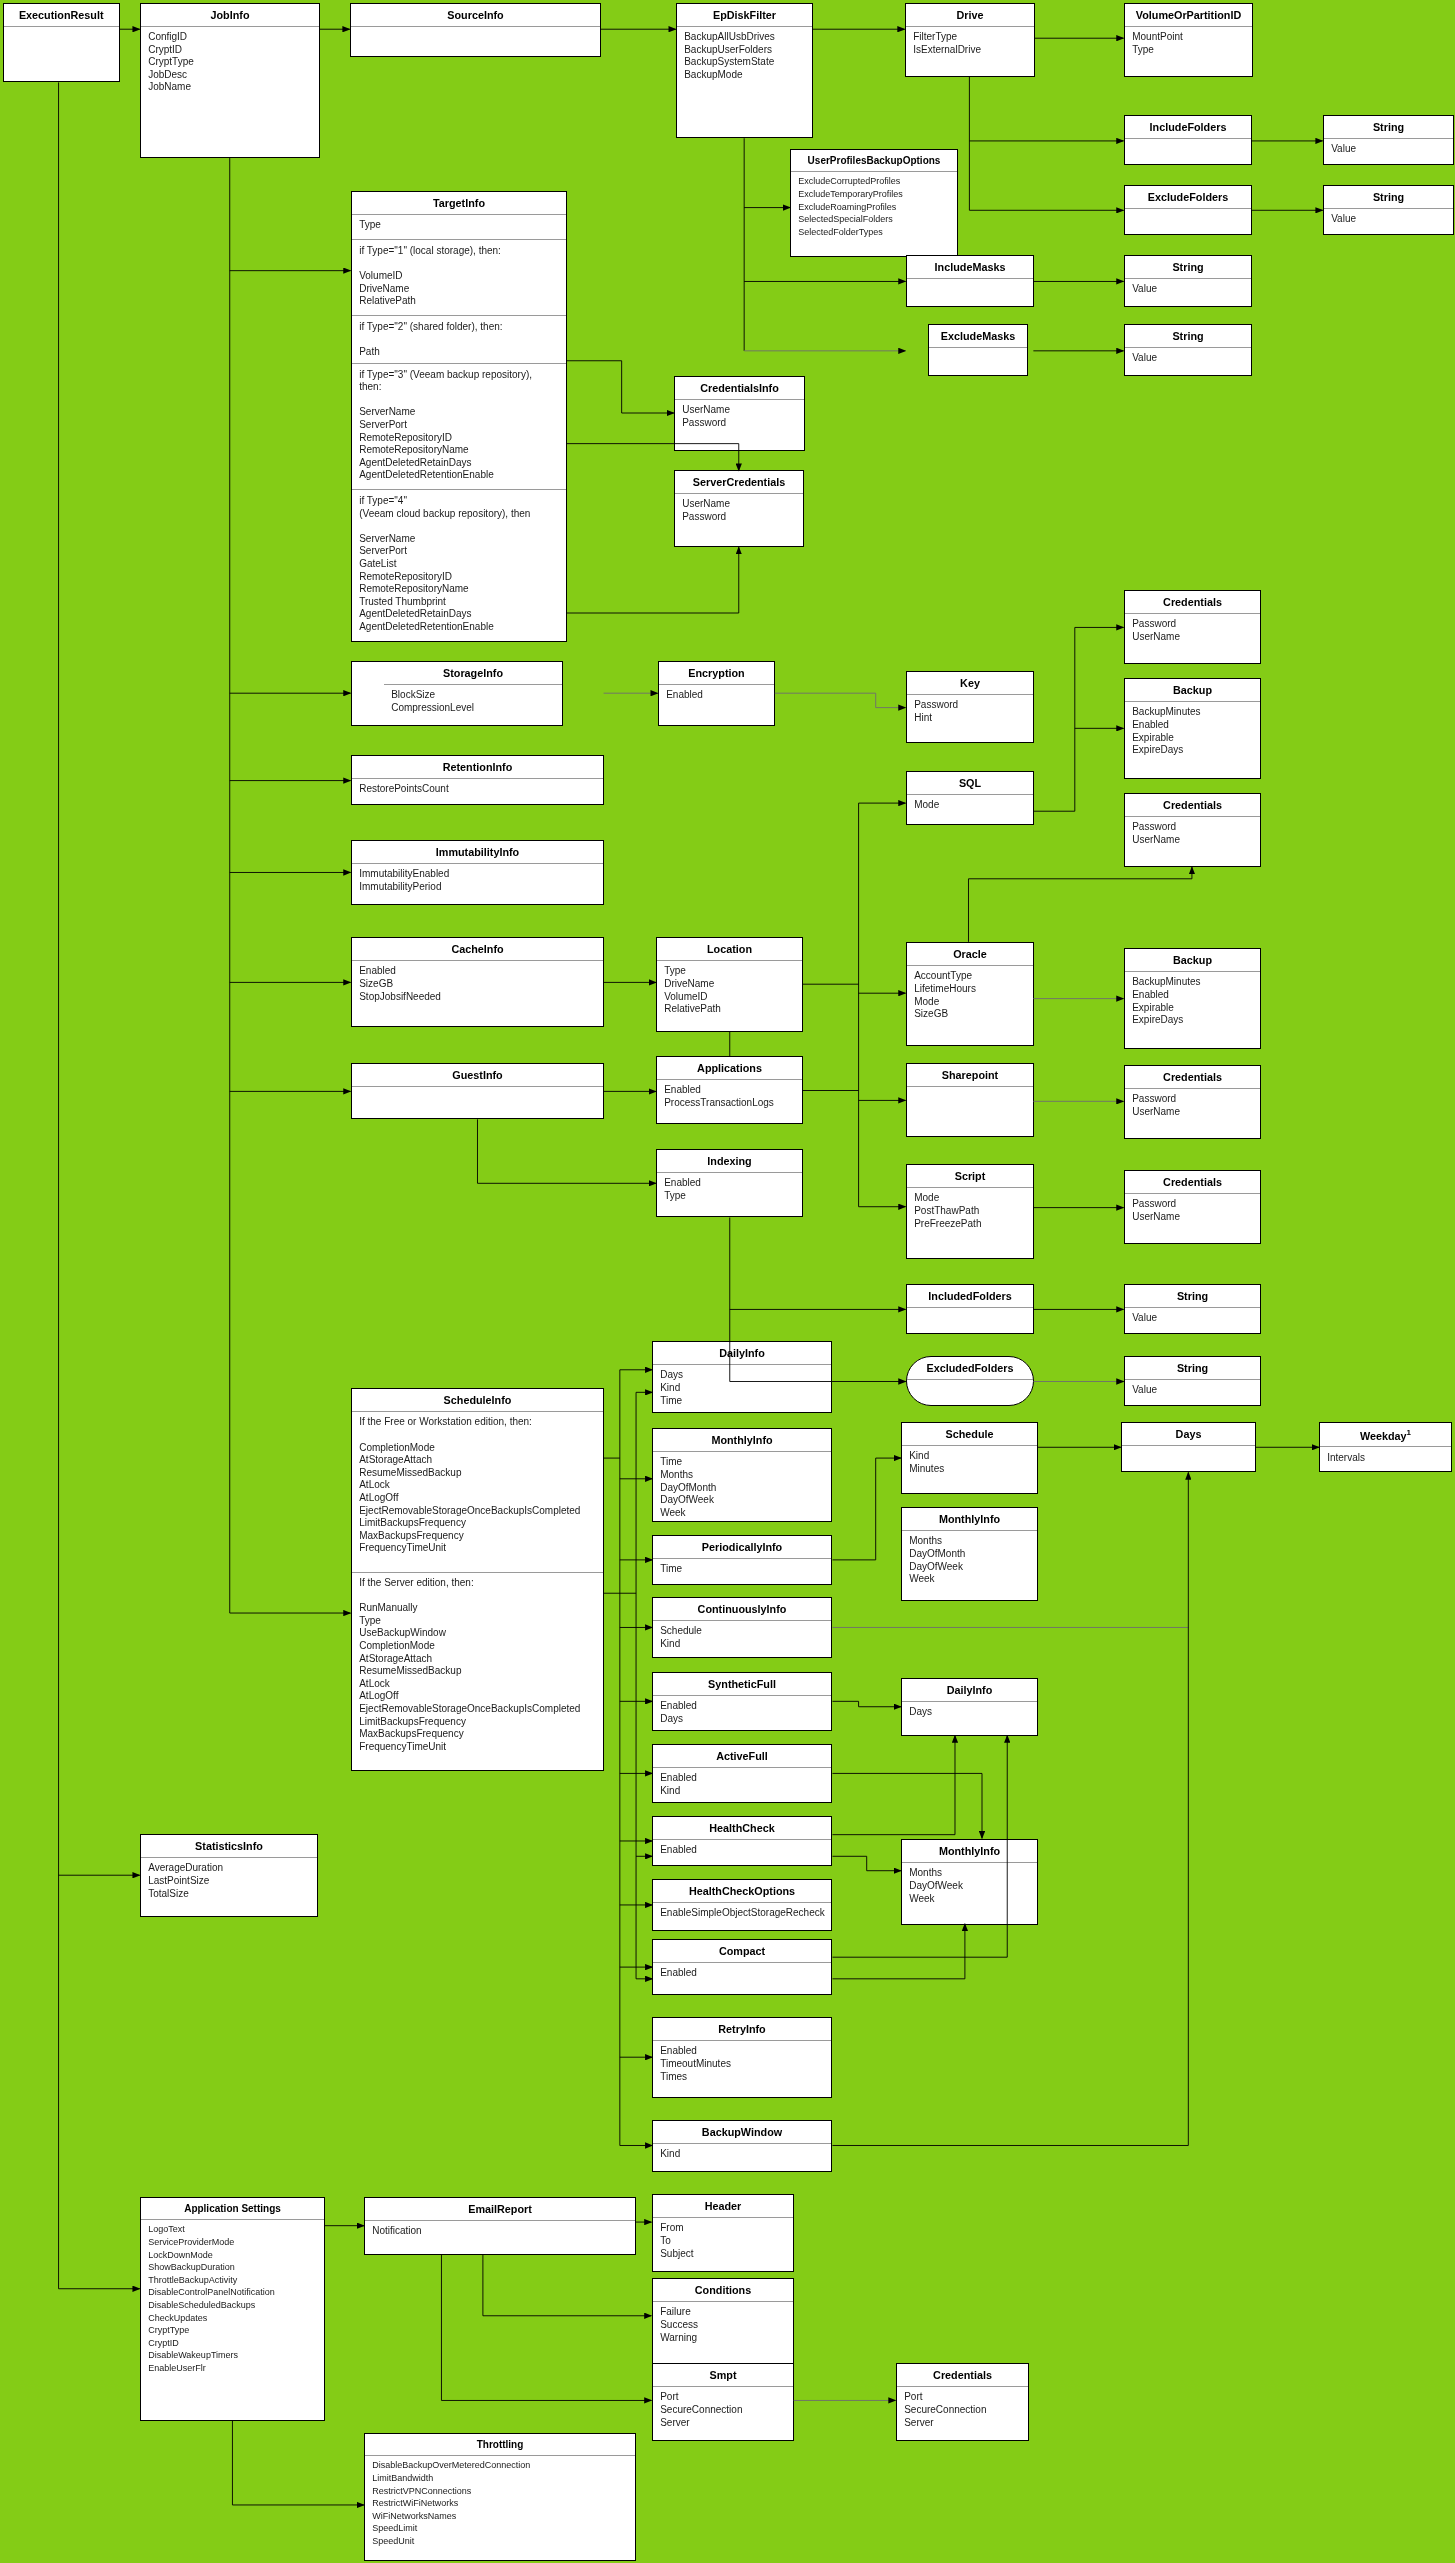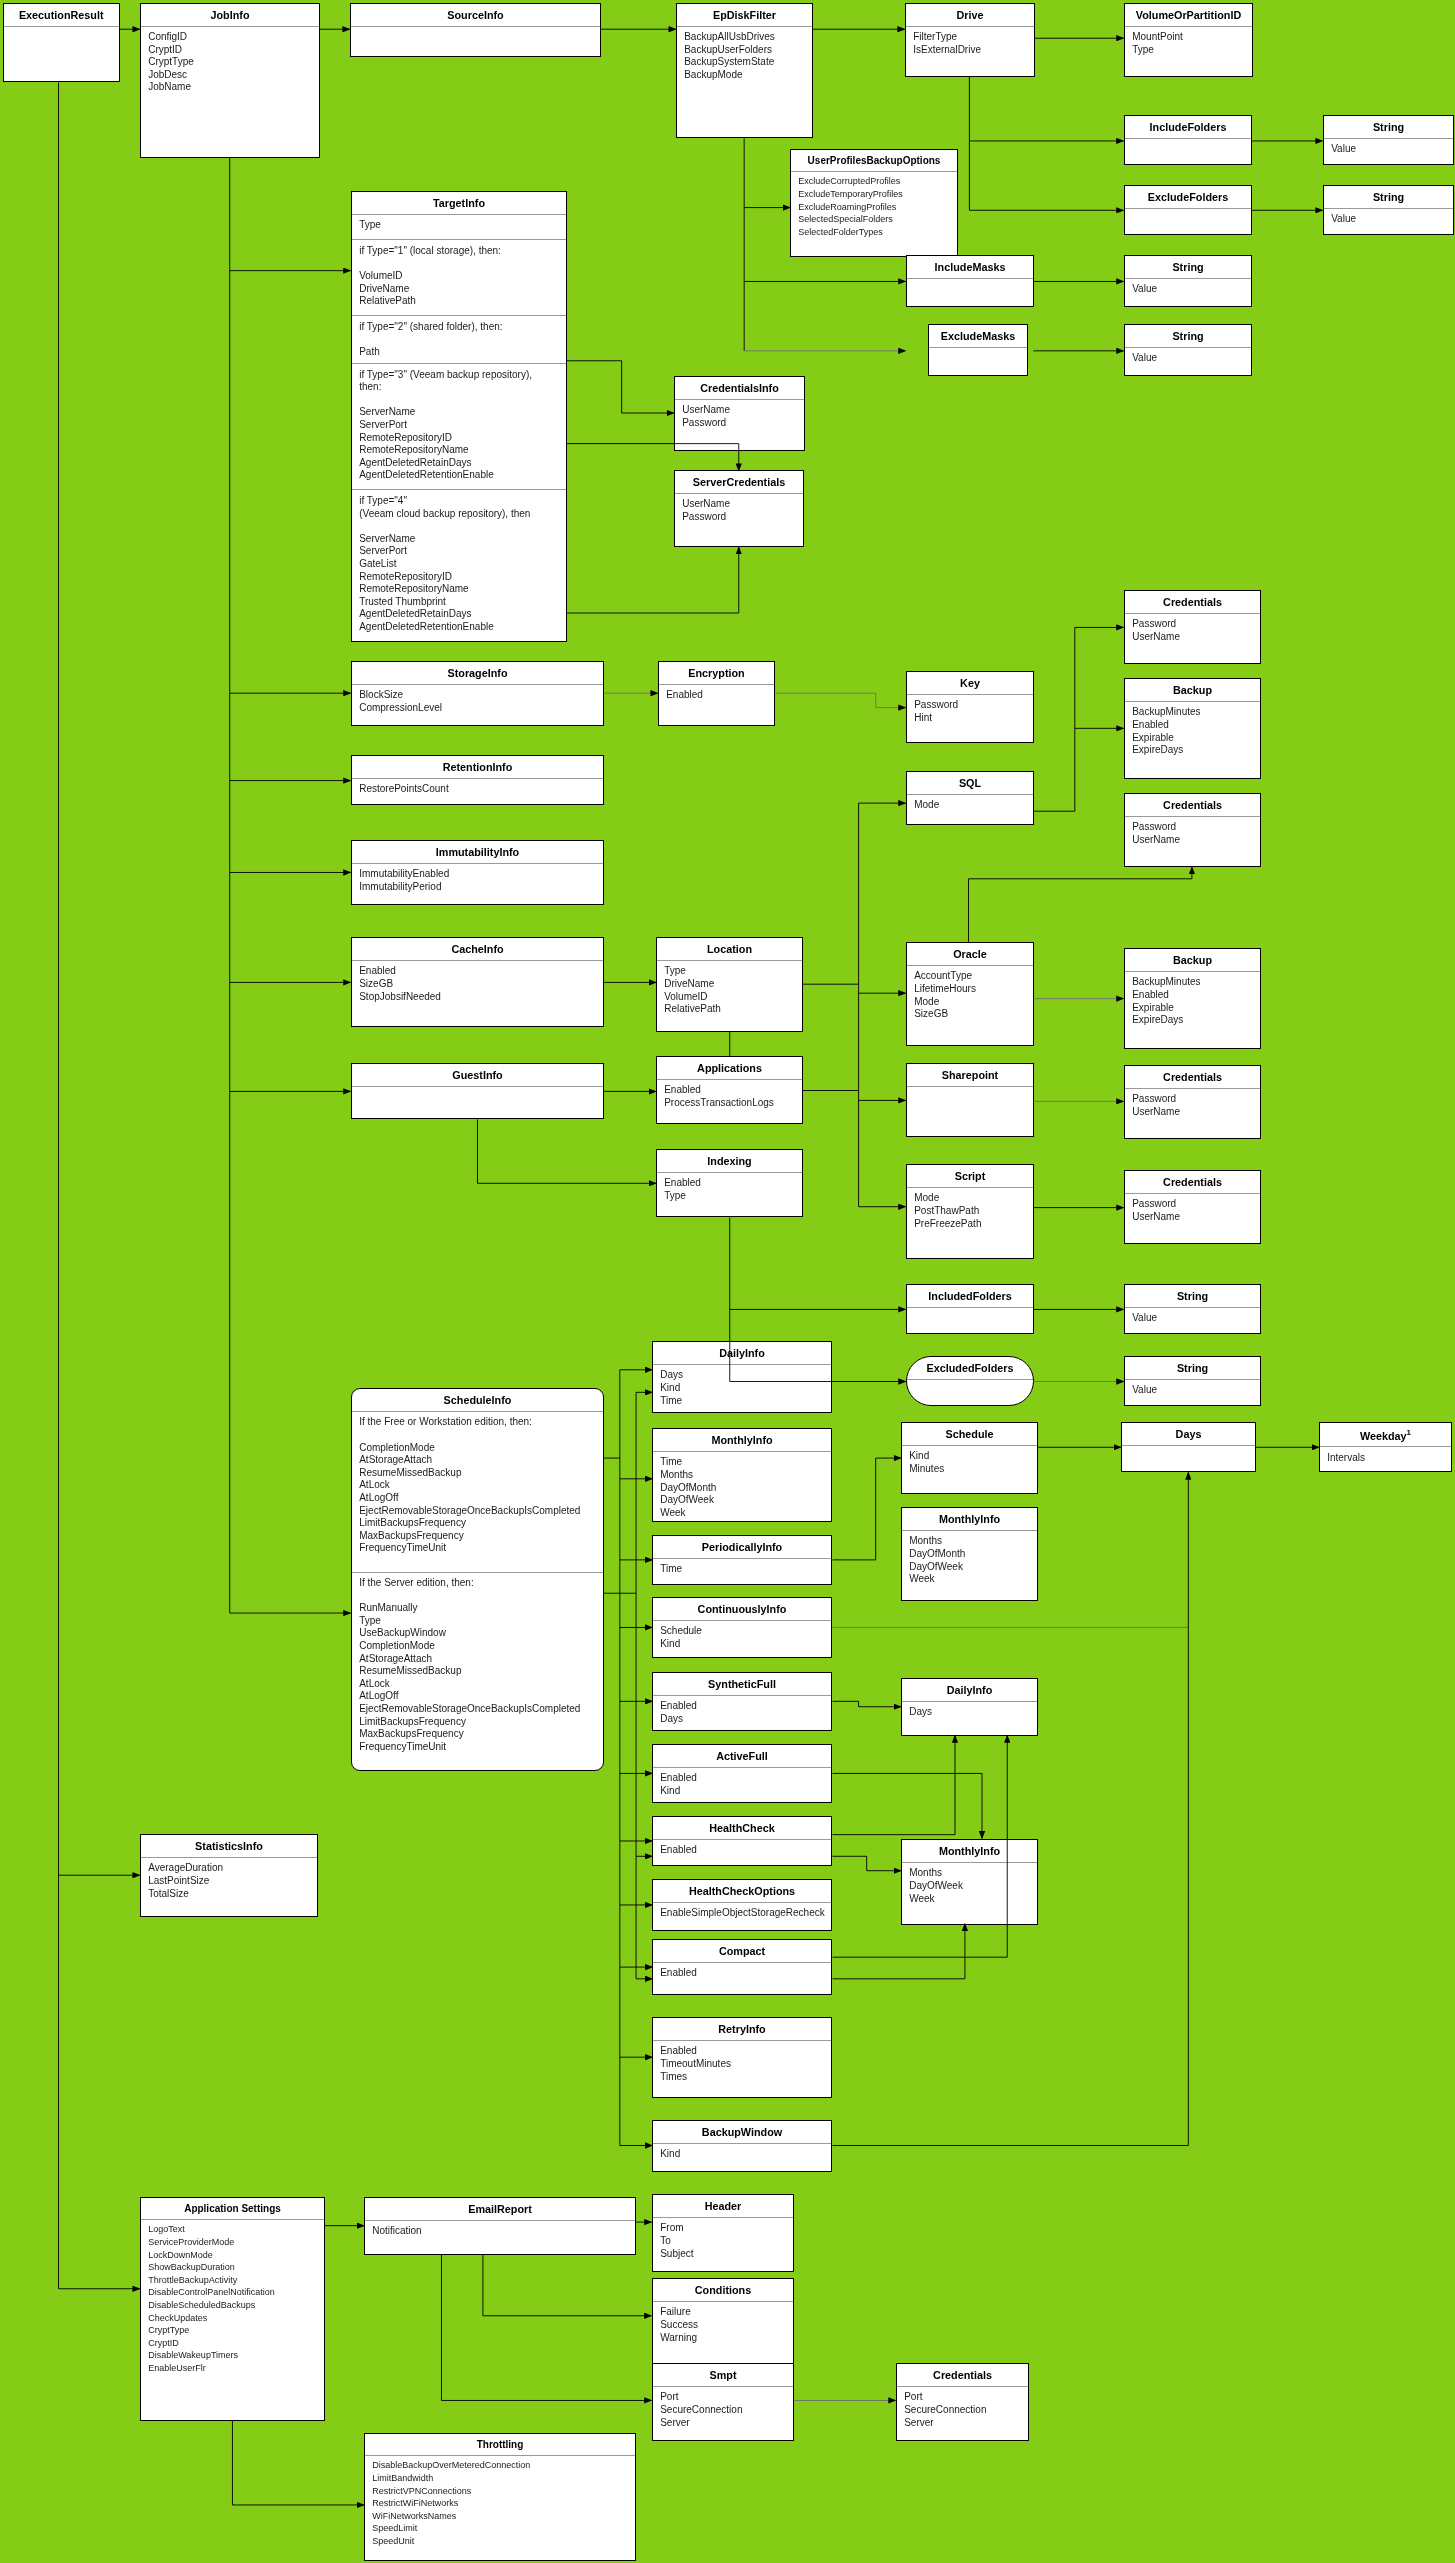--- a/index.html
+++ b/index.html
@@ -203,21 +203,21 @@
     </div>
     <div class="node" style="left: 674px; top: 470px; width: 130px; height: 77px;">
       <div class="node-title"><span>ServerCredentials</span></div>
       <div class="node-body">
         <div class="section">
           <div class="fline">UserName</div>
           <div class="fline">Password</div>
         </div>
       </div>
     </div>
-    <div class="node" style="left: 351px; top: 661px; width: 253px; height: 65px;">
+    <div class="node" style="left: 351px; top: 661px; width: 212px; height: 65px; padding-left: 32px;">
       <div class="node-title"><span>StorageInfo</span></div>
       <div class="node-body">
         <div class="section">
           <div class="fline">BlockSize</div>
           <div class="fline">CompressionLevel</div>
         </div>
       </div>
     </div>
     <div class="node" style="left: 658px; top: 661px; width: 117px; height: 65px;">
       <div class="node-title"><span>Encryption</span></div>
@@ -412,21 +412,21 @@
       </div>
     </div>
     <div class="node" style="left: 1124px; top: 1356px; width: 137px; height: 50px;">
       <div class="node-title"><span>String</span></div>
       <div class="node-body">
         <div class="section">
           <div class="fline">Value</div>
         </div>
       </div>
     </div>
-    <div class="node grow" style="left: 351px; top: 1388px; width: 253px; height: 383px; border-radius: 9px;">
+    <div class="node grow" style="left: 351px; top: 1388px; width: 253px; height: 383px;">
       <div class="node-title"><span>ScheduleInfo</span></div>
       <div class="node-body">
         <div class="section fill">
           <div class="fline">If the Free or Workstation edition, then:</div>
           <div class="fline">&nbsp;</div>
           <div class="fline">CompletionMode</div>
           <div class="fline">AtStorageAttach</div>
           <div class="fline">ResumeMissedBackup</div>
           <div class="fline">AtLock</div>
           <div class="fline">AtLogOff</div>

